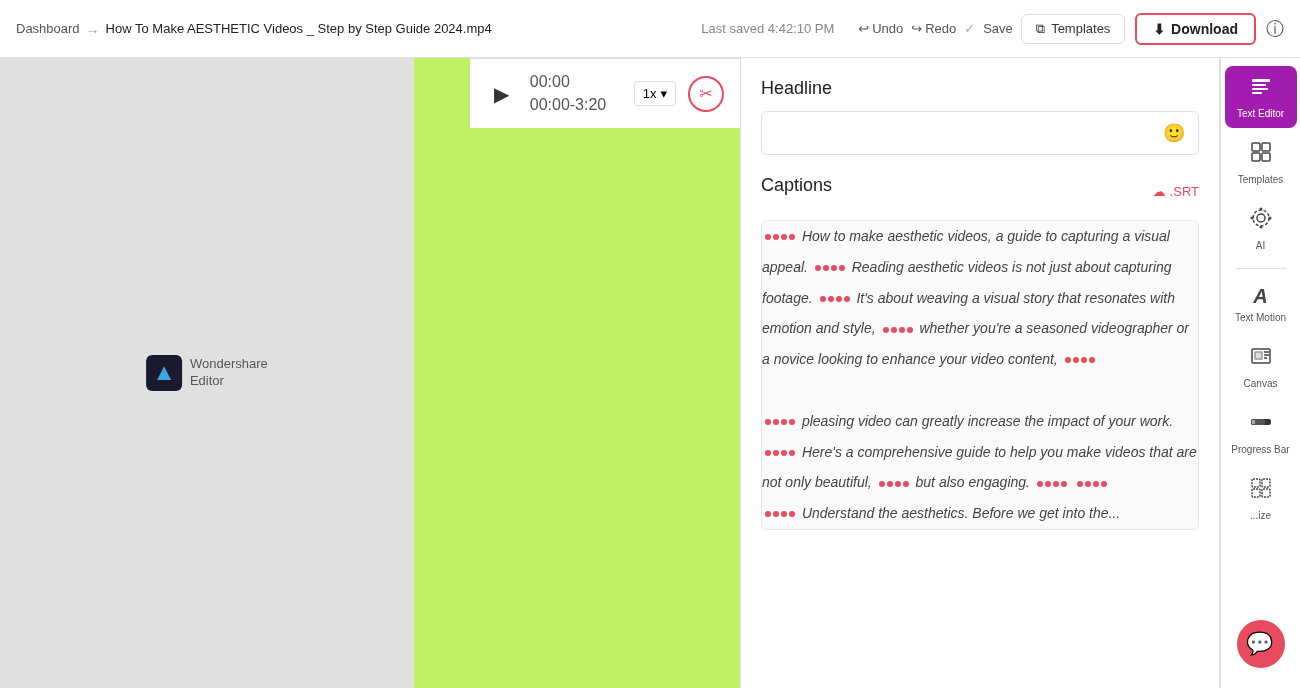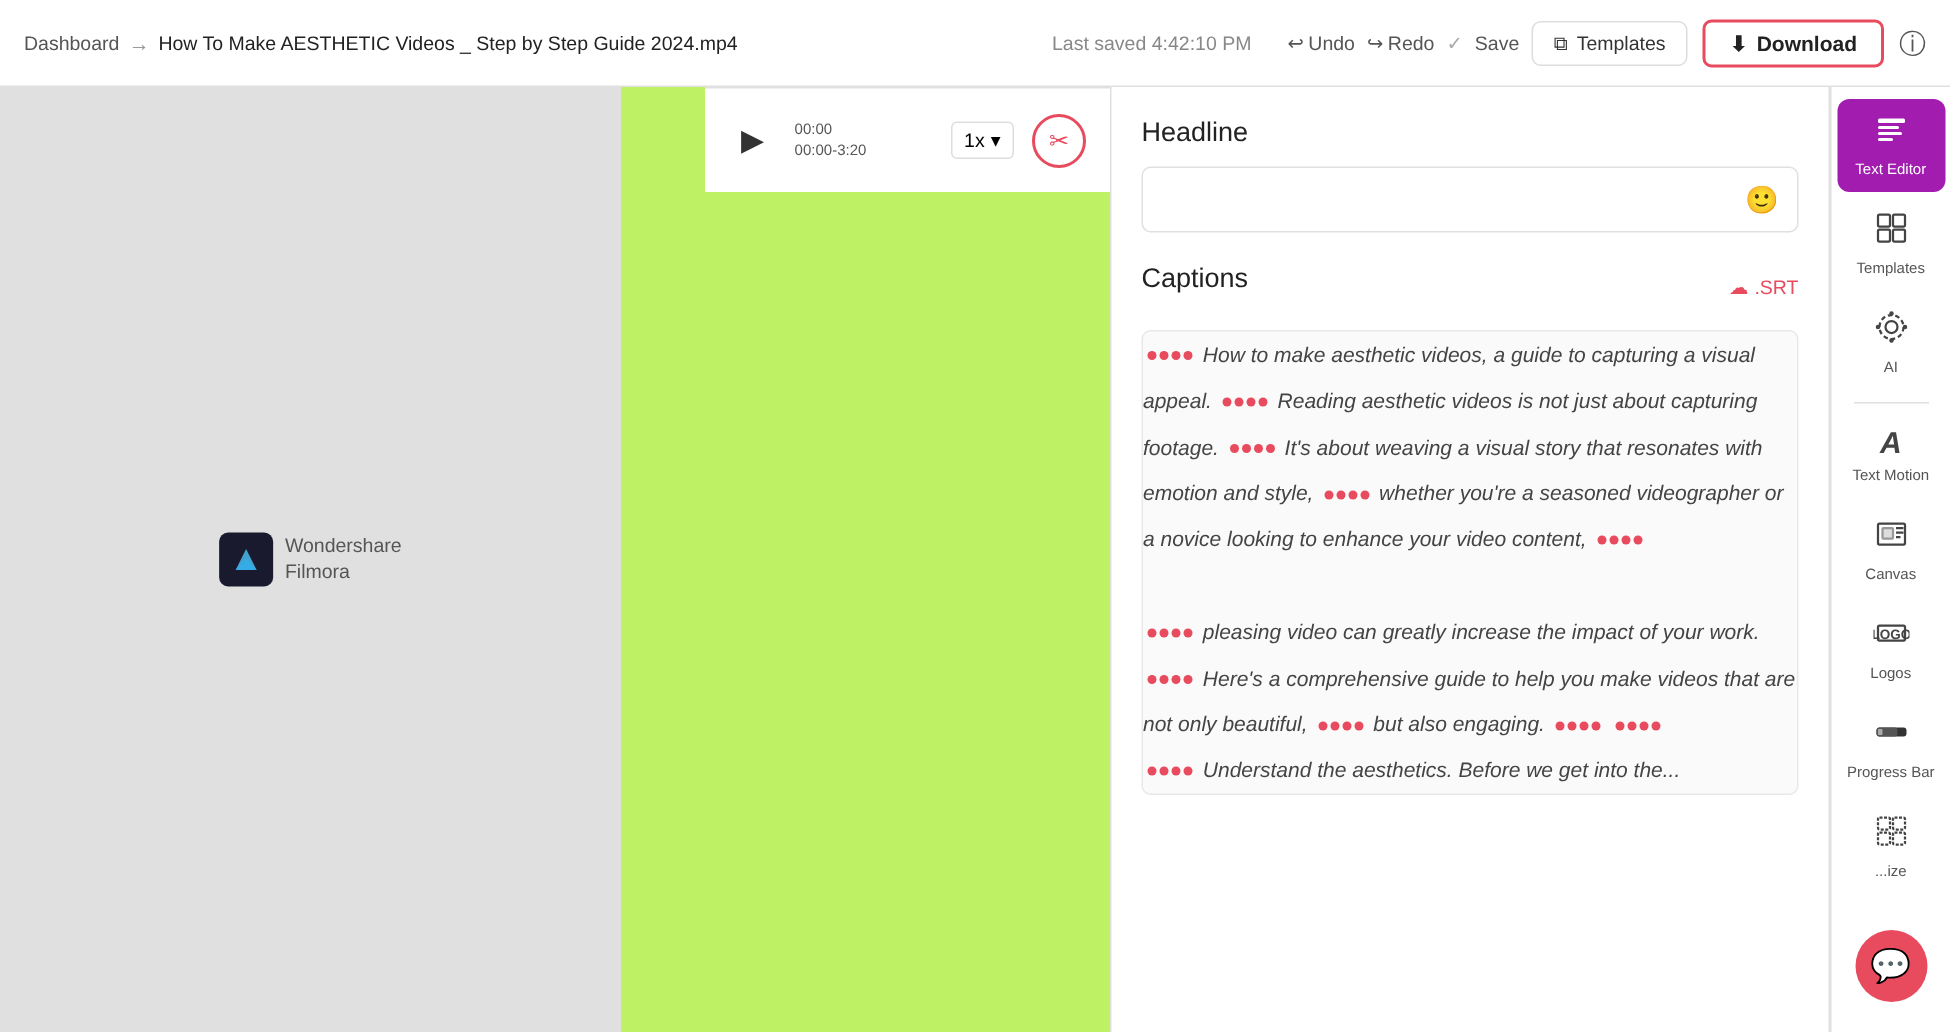--- a/index.html
+++ b/index.html
@@ -43,21 +43,21 @@
     .watermark-logo { width: 36px; height: 36px; background: #1a1a2e; border-radius: 6px; display: flex; align-items: center; justify-content: center; color: #4fc3f7; font-size: 18px; }
     .watermark-text { font-size: 13px; color: #555; line-height: 1.3; }
     .timeline-bar { height: 3px; background: #ccc; margin: 0 0; }
 
     
     .player-controls {
       height: 70px; background: #fff; border-top: 1px solid #e0e0e0;
       display: flex; align-items: center; padding: 0 16px; gap: 12px;
     }
     .play-btn { width: 32px; height: 32px; background: none; border: none; cursor: pointer; font-size: 20px; color: #333; }
-    .time-display { font-size: 10px; color: #555; min-width: 80px; line-height: 1.4; }
+    .time-display { font-size: 16px; color: #555; min-width: 80px; line-height: 1.4; }
     .progress-bar-wrap { flex: 1; height: 12px; position: relative; cursor: pointer; }
     .progress-bg { width: 100%; height: 100%; background: #ddd; border-radius: 6px; overflow: hidden; }
     .progress-fill {
       width: 40%; height: 100%;
       background: linear-gradient(to right, #e84b5e, #c0392b);
       border-radius: 6px;
     }
     .speed-select { display: flex; align-items: center; gap: 4px; border: 1px solid #ddd; border-radius: 4px; padding: 4px 8px; font-size: 13px; cursor: pointer; background: #fff; }
     .scissors-btn {
       width: 36px; height: 36px; border-radius: 50%; border: 2px solid #e84b5e;
@@ -167,21 +167,21 @@
     <div class="video-area">
       <div class="watermark">
         <div class="watermark-logo">
           <svg width="22" height="22" viewBox="0 0 22 22" fill="none">
             <polygon points="4,18 11,4 18,18" fill="#4fc3f7" opacity="0.8"></polygon>
             <polygon points="4,18 11,10 18,18" fill="#29b6f6" opacity="0.6"></polygon>
           </svg>
         </div>
         <div class="watermark-text">
           <div>Wondershare</div>
-          <div>Filmora</div>
+          <div>Editor</div>
         </div>
       </div>
     </div>
     <div class="timeline-bar"></div>
 
     <div class="player-controls">
       <button class="play-btn">
         <span>▶</span>
       </button>
       <div class="time-display">
@@ -358,29 +358,20 @@
           <rect x="3" y="5" width="18" height="14" rx="1"></rect>
           <rect x="6" y="8" width="7" height="7" rx="0.5" fill="#ddd" stroke="#999"></rect>
           <line x1="15" y1="8" x2="20" y2="8"></line>
           <line x1="15" y1="11" x2="20" y2="11"></line>
           <line x1="15" y1="14" x2="18" y2="14"></line>
         </svg>
       </span>
       <span class="sidebar-label">Canvas</span>
     </div>
 
-    <div class="sidebar-item">
-      <span class="sidebar-icon">
-        <svg width="24" height="24" viewBox="0 0 24 24" fill="none">
-          <rect x="3" y="7" width="18" height="10" rx="1" fill="none" stroke="#444" stroke-width="1.5"></rect>
-          <text x="12" y="16" text-anchor="middle" font-size="9" font-weight="bold" fill="#444">LOGO</text>
-        </svg>
-      </span>
-      <span class="sidebar-label">Logos</span>
-    </div>
 
     <div class="sidebar-item">
       <span class="sidebar-icon">
         <svg width="24" height="24" viewBox="0 0 24 24" fill="none">
           <rect x="2" y="9" width="20" height="6" rx="2" fill="#333"></rect>
           <rect x="2" y="9" width="14" height="6" rx="2" fill="#555"></rect>
           <rect x="3" y="10" width="3" height="4" rx="0.5" fill="#fff" opacity="0.5"></rect>
         </svg>
       </span>
       <span class="sidebar-label">Progress Bar</span>

